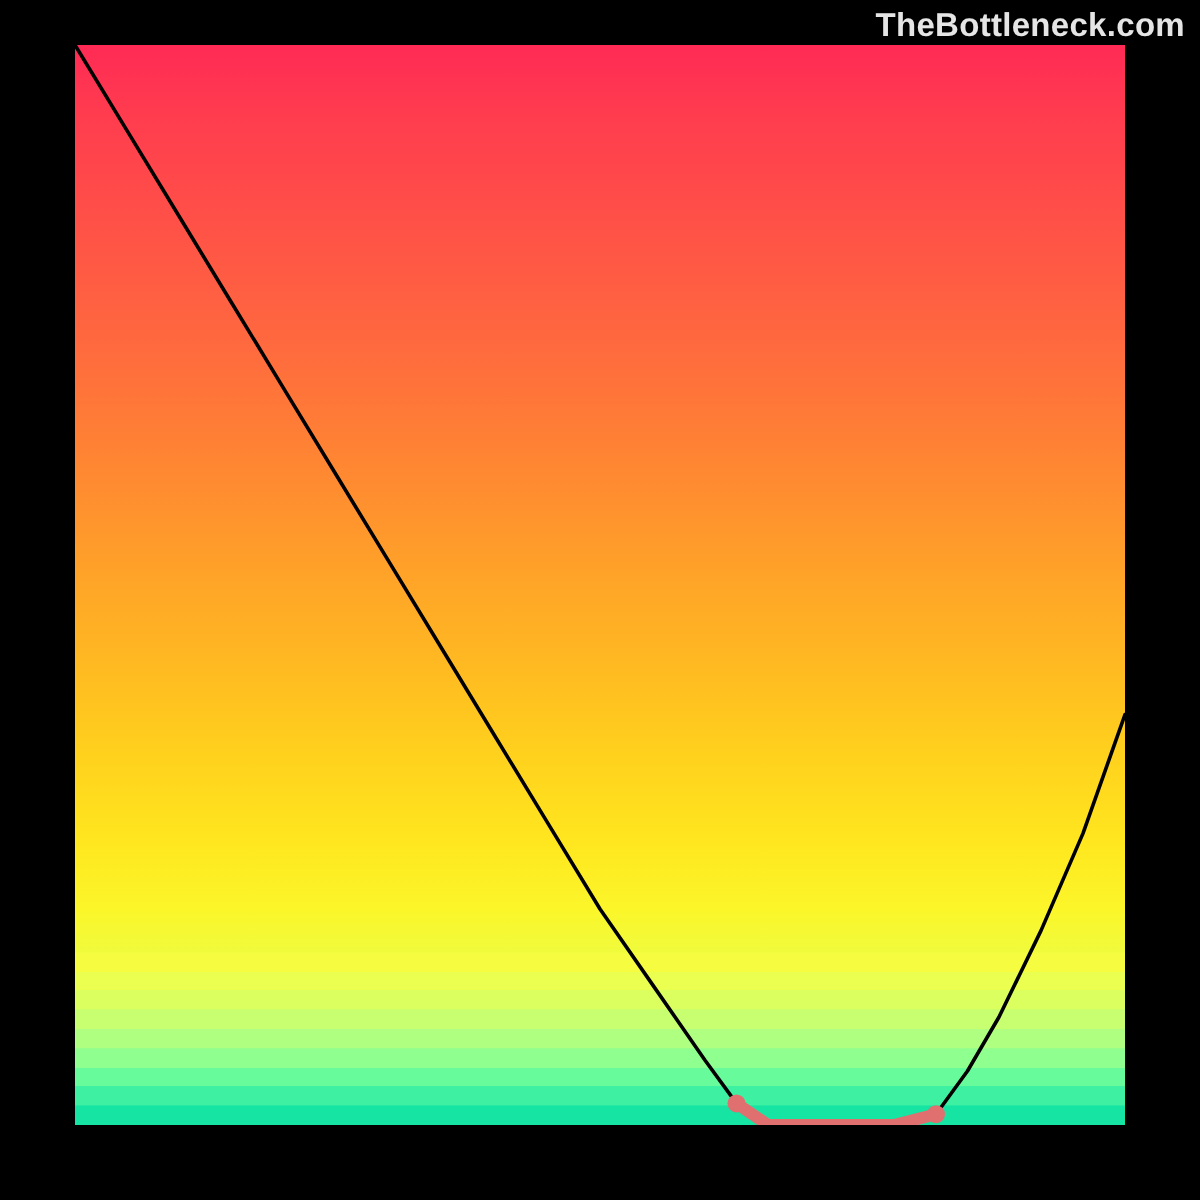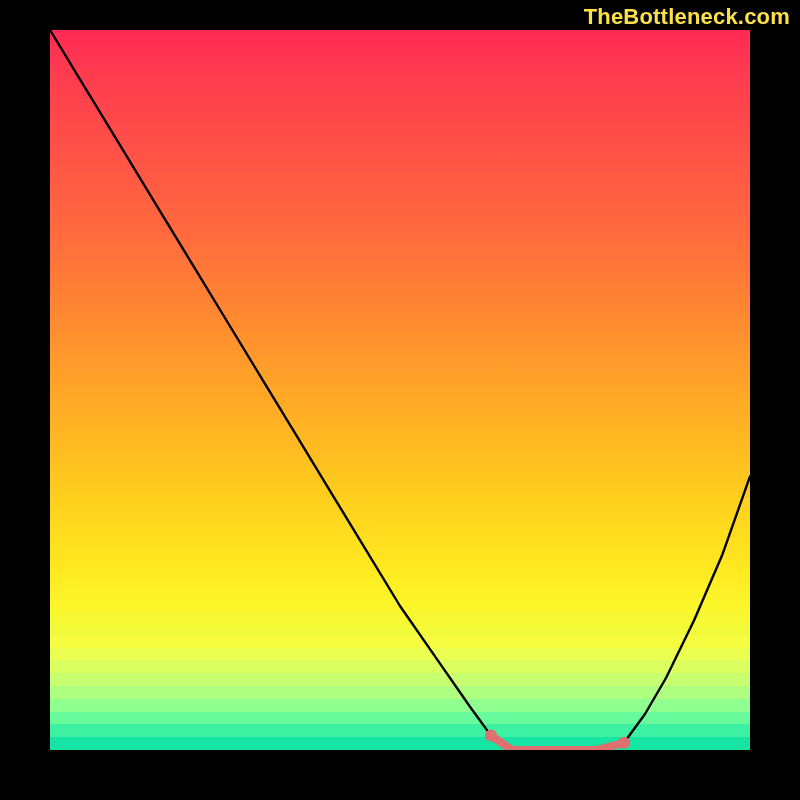--- a/index.html
+++ b/index.html
@@ -14,21 +14,21 @@
   .frame {
     position: relative;
     width: 800px;
     height: 800px;
     background: #000;
   }
   .watermark {
     position: absolute;
     top: 4px;
     right: 10px;
-    color: #fde047;
+    color: #e5e5e5;
     font-size: 22px;
     font-weight: 600;
     letter-spacing: 0.2px;
     user-select: none;
     z-index: 20;
   }
   .plot {
     position: absolute;
     left: 50px;
     top: 30px;

